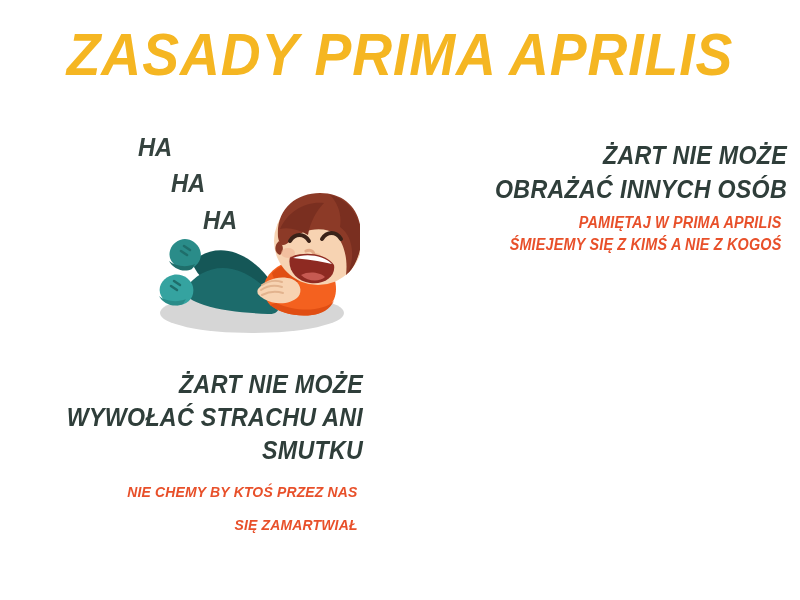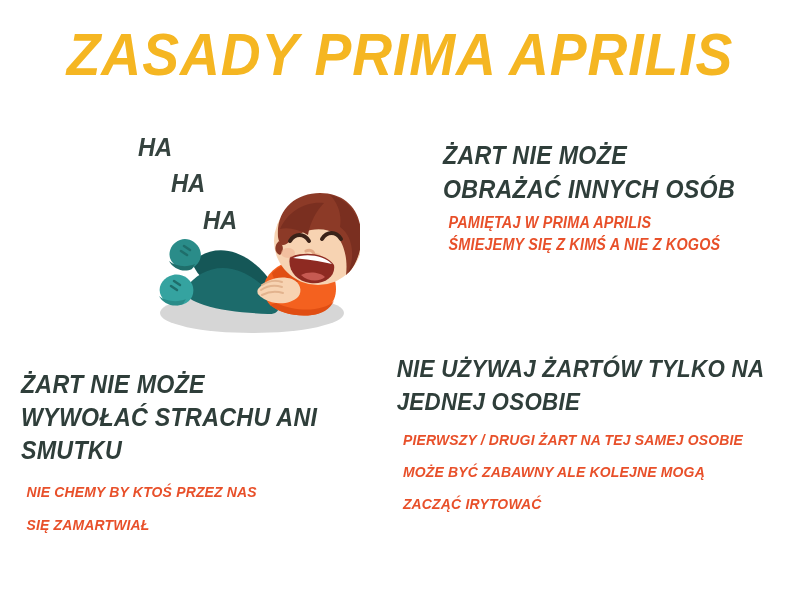--- a/index.html
+++ b/index.html
@@ -34,21 +34,21 @@
     font-style: italic;
     letter-spacing: 1px;
     color: #F5B622;
     transform: scaleX(0.92);
     white-space: nowrap;
   }
 
   
   .rule-block {
     position: absolute;
-    text-align: left;
+    text-align: right;
   }
   .rule-heading {
     font-family: "Liberation Sans", sans-serif;
     font-weight: 700;
     font-style: italic;
     color: #2F3E3A;
     letter-spacing: 0.3px;
     transform: scaleX(0.93);
   }
   .rule-sub {
@@ -207,31 +207,20 @@
     <div class="rule-heading">
       <div>ŻART NIE MOŻE</div>
       <div>OBRAŻAĆ INNYCH OSÓB</div>
     </div>
     <div class="rule-sub">
       <div>PAMIĘTAJ W PRIMA APRILIS</div>
       <div>ŚMIEJEMY SIĘ Z KIMŚ A NIE Z KOGOŚ</div>
     </div>
   </div>
 
-  <div class="rule-block" id="block-repeat">
-    <div class="rule-heading">
-      <div>NIE UŻYWAJ ŻARTÓW TYLKO NA</div>
-      <div>JEDNEJ OSOBIE</div>
-    </div>
-    <div class="rule-sub">
-      <div>PIERWSZY / DRUGI ŻART NA TEJ SAMEJ OSOBIE</div>
-      <div>MOŻE BYĆ ZABAWNY ALE KOLEJNE MOGĄ</div>
-      <div>ZACZĄĆ IRYTOWAĆ</div>
-    </div>
-  </div>
 
   <div class="rule-block" id="block-fear">
     <div class="rule-heading">
       <div>ŻART NIE MOŻE</div>
       <div>WYWOŁAĆ STRACHU ANI</div>
       <div>SMUTKU</div>
     </div>
     <div class="rule-sub">
       <div>NIE CHEMY BY KTOŚ PRZEZ NAS</div>
       <div>SIĘ ZAMARTWIAŁ</div>

